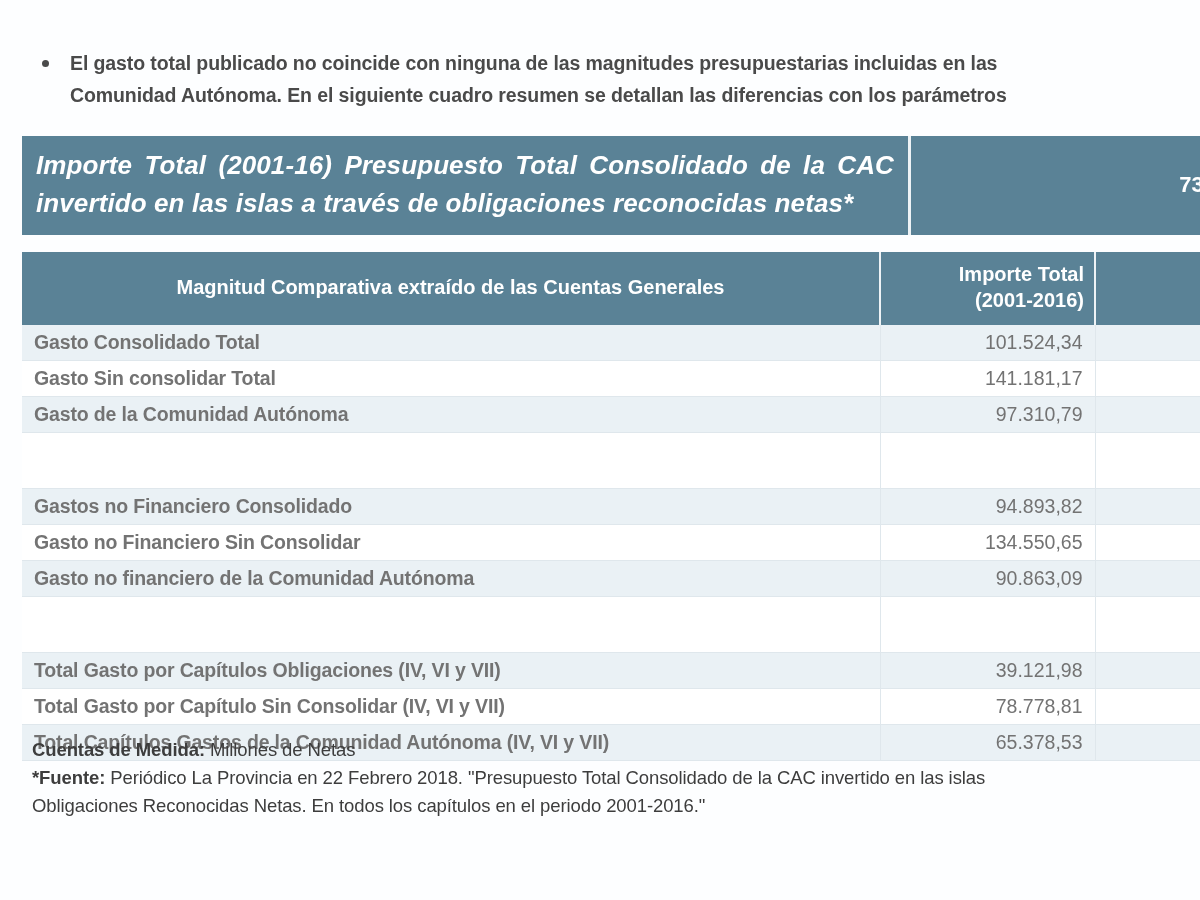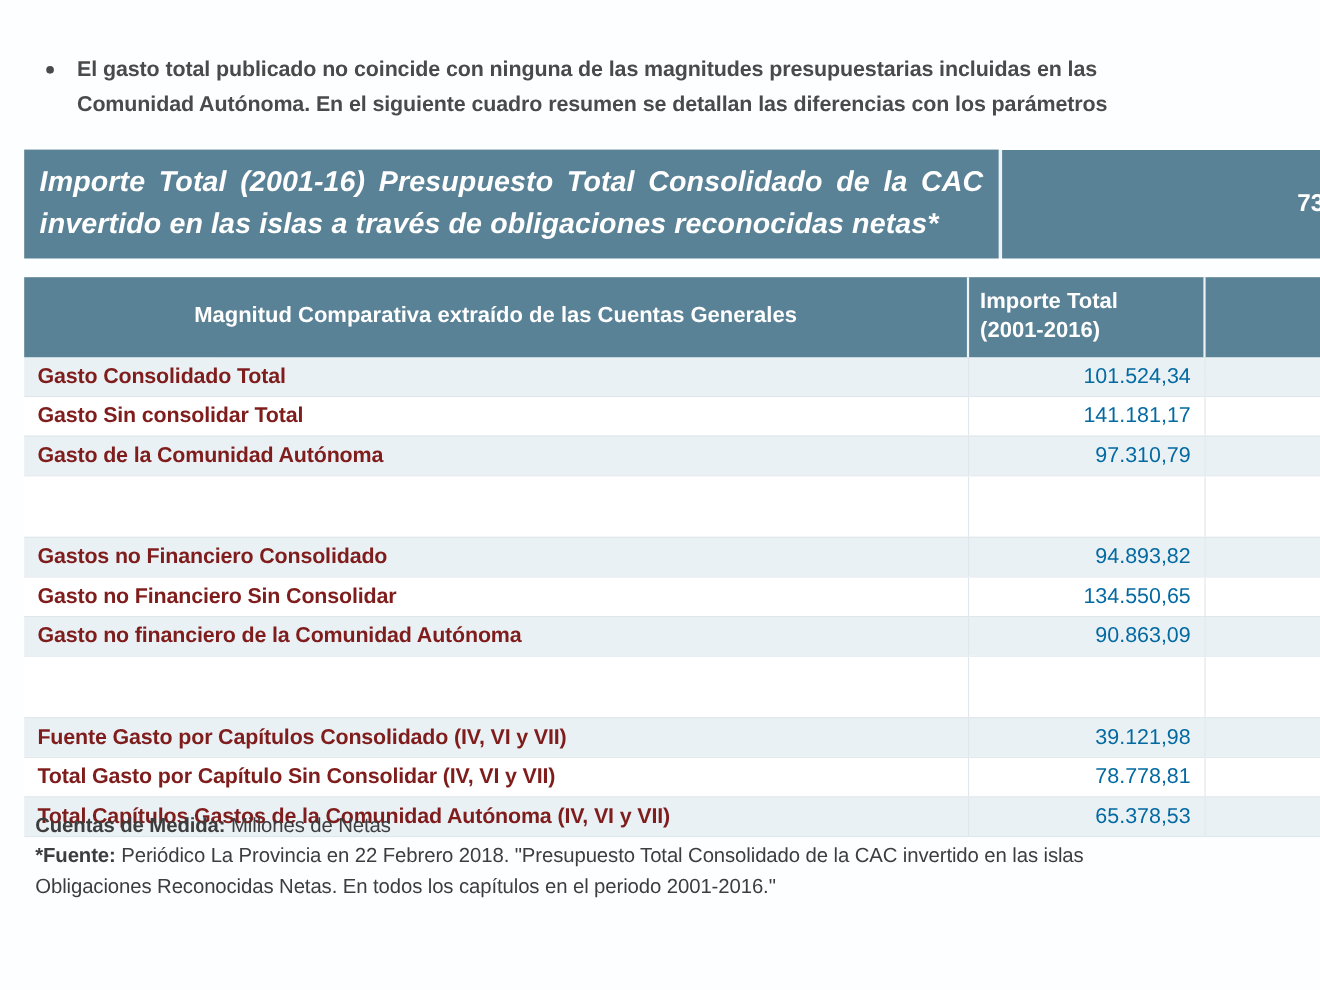--- a/index.html
+++ b/index.html
@@ -123,42 +123,42 @@
     background: #5a8296;
     color: #ffffff;
     font-size: 20px;
     font-weight: bold;
     padding: 9px 10px 11px 10px;
     border: none;
     line-height: 1.32;
     vertical-align: middle;
   }
   .main-tbl thead th.h-label  { text-align: center; margin-left: 15px; }
-  .main-tbl thead th.h-amount { text-align: left; border-left: 2px solid #eef3f6; }
+  .main-tbl thead th.h-amount { text-align: right; border-left: 2px solid #eef3f6; }
   .main-tbl thead th.h-extra  { border-left: 2px solid #eef3f6; }
 
   .main-tbl tbody td {
     font-size: 19.5px;
     font-weight: bold;
-    color: #7f1d1d;
+    color: #737373;
     padding: 4px 10px 5px 10px;
     border-bottom: 1px solid #dfe7ec;
     line-height: 1.26;
     height: 26px;
   }
   .main-tbl tbody td.t-label {
     text-align: left;
     padding-left: 12px;
     letter-spacing: -0.15px;
   }
   .main-tbl tbody td.t-amount {
     text-align: right;
     border-left: 1px solid #dfe7ec;
     font-weight: normal;
-    color: #0369a1;
+    color: #737373;
     padding-right: 12px;
     white-space: nowrap;
   }
   .main-tbl tbody td.t-extra {
     border-left: 1px solid #dfe7ec;
   }
 
   tr.shade  td { background: #eaf1f5; }
   tr.plain  td { background: #ffffff; }
   tr.spacer td {
@@ -283,21 +283,21 @@
           <td class="t-label">Gasto no financiero de la Comunidad Autónoma</td>
           <td class="t-amount">90.863,09</td>
           <td class="t-extra"></td>
         </tr>
         <tr class="spacer">
           <td colspan="1" class="t-label"></td>
           <td class="t-amount"></td>
           <td class="t-extra"></td>
         </tr>
         <tr class="shade">
-          <td class="t-label">Fuente Gasto por Capítulos Consolidado (IV, VI y VII)</td>
+          <td class="t-label">Total Gasto por Capítulos Obligaciones (IV, VI y VII)</td>
           <td class="t-amount">39.121,98</td>
           <td class="t-extra"></td>
         </tr>
         <tr class="plain">
           <td class="t-label">Total Gasto por Capítulo Sin Consolidar (IV, VI y VII)</td>
           <td class="t-amount">78.778,81</td>
           <td class="t-extra"></td>
         </tr>
         <tr class="shade">
           <td class="t-label">Total Capítulos Gastos de la Comunidad Autónoma (IV, VI y VII)</td>

